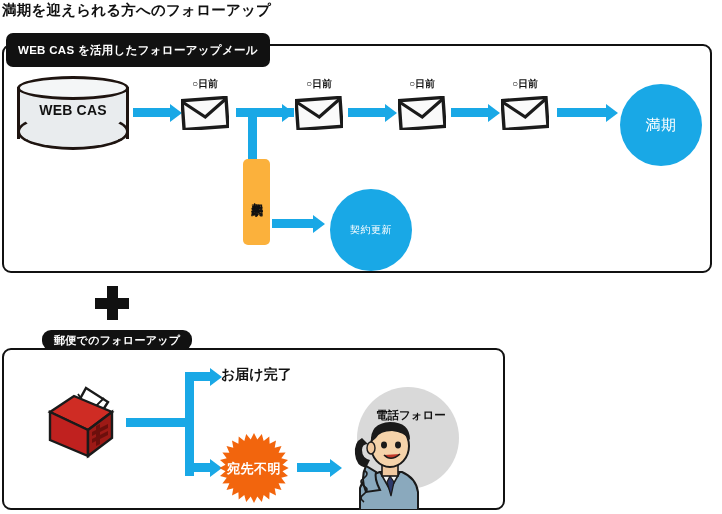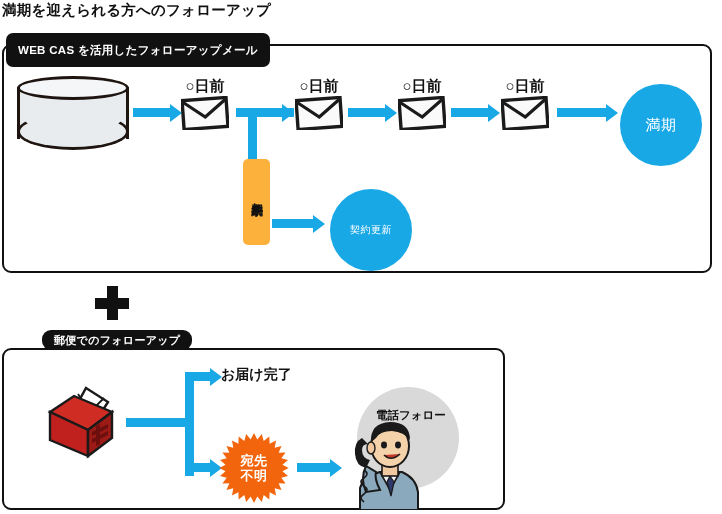--- a/index.html
+++ b/index.html
@@ -63,21 +63,21 @@
   #db-label{
     position:absolute;left:0;top:26px;width:112px;text-align:center;
     font-size:14px;font-weight:bold;letter-spacing:.2px;color:#111;z-index:4;
   }
 
   
   .env{width:48px;height:34px;}
   .env svg{display:block;}
   .env-label{
     position:absolute;width:70px;text-align:center;left:-11px;top:-19px;
-    font-size:15px;font-weight:bold;color:#111;white-space:nowrap;
+    font-size:10px;font-weight:bold;color:#111;white-space:nowrap;
   }
 
   
   .arrow-r{height:9px;background:#19a8e6;}
   .arrow-r::after{
     content:"";position:absolute;right:-11px;top:50%;transform:translateY(-50%);
     width:0;height:0;border-top:9.5px solid transparent;border-bottom:9.5px solid transparent;
     border-left:12px solid #19a8e6;
   }
   .seg-v{width:9px;background:#19a8e6;}
@@ -108,21 +108,21 @@
 
   
   #label-delivered{
     left:221px;top:366px;font-size:14px;font-weight:bold;color:#111;white-space:nowrap;
   }
 
   
   #burst-unknown{left:218px;top:432px;width:72px;height:72px;}
   #burst-unknown .burst-text{
     position:absolute;left:0;top:0;width:72px;height:72px;
-    display:flex;flex-direction:column;align-items:center;justify-content:center;
+    display:flex;flex-direction:row;align-items:center;justify-content:center;
     color:#fff;font-size:13px;font-weight:bold;line-height:15px;letter-spacing:.5px;
   }
 
   
   #circle-phone{
     left:357px;top:387px;width:102px;height:102px;border-radius:50%;background:#d9d9d9;
   }
   #label-phone{
     left:376px;top:408px;font-size:11.5px;font-weight:bold;color:#111;white-space:nowrap;text-align:right;
   }
@@ -133,20 +133,21 @@
 
 <div class="abs" id="page-title">満期を迎えられる方へのフォローアップ</div>
 
 <div class="abs frame" id="frame-mail"></div>
 <div class="abs frame-tab" id="tab-mail">WEB CAS を活用したフォローアップメール</div>
 
 <div class="abs" id="db-cylinder">
   <div class="cyl-body"></div>
   <div class="cyl-bottom"></div>
   <div class="cyl-top"></div>
+  <div id="db-label">WEB CAS</div>
 </div>
 
 <div class="abs arrow-r" style="left:133px;top:108px;width:38px;"></div>
 
 <div class="abs env" style="left:181px;top:96px;">
   <div class="env-label">○日前</div>
   <svg width="48" height="34" viewBox="0 0 48 34">
     <g transform="rotate(-4 24 17)">
       <rect x="2" y="3" width="44" height="29" fill="#fafafa" stroke="#1a1a1a" stroke-width="3.4"></rect>
       <polyline points="3,5 24,21 45,5" fill="none" stroke="#1a1a1a" stroke-width="3.2"></polyline>

